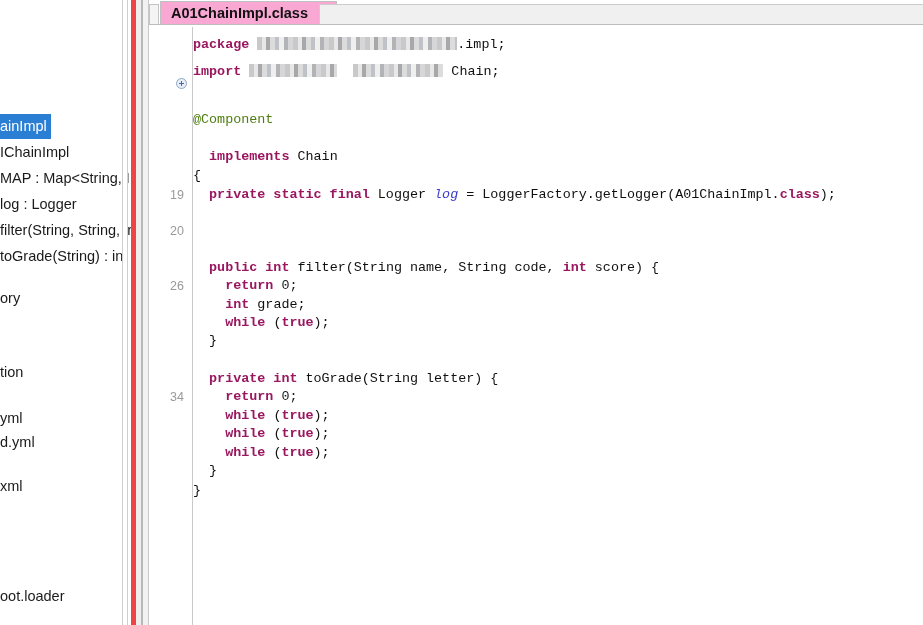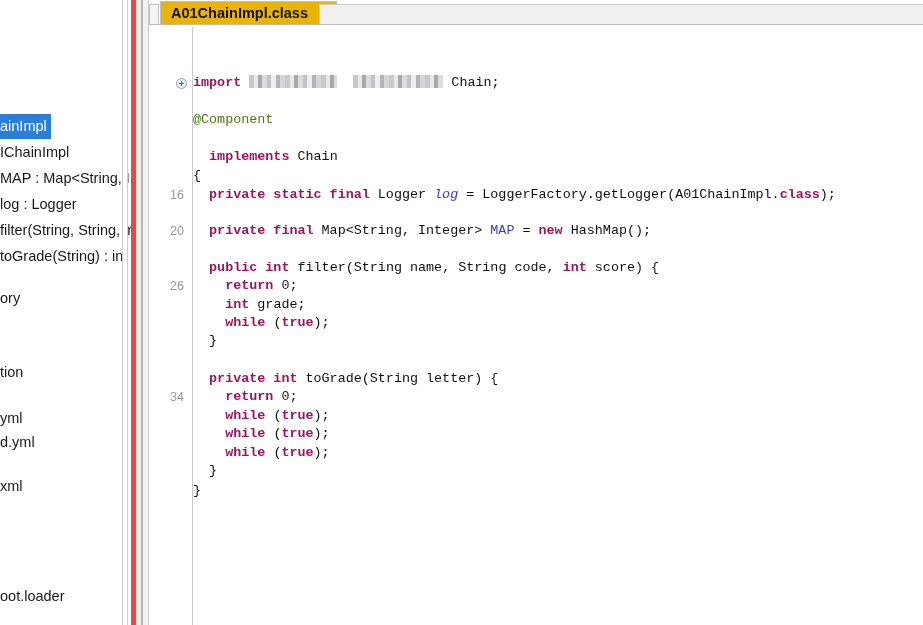--- a/index.html
+++ b/index.html
@@ -96,21 +96,21 @@
     width: 10px; height: 20px;
     background: #f4f4f4;
     border: 1px solid #c4c4c4;
     border-bottom: none;
   }
   .tab-active {
     position: absolute;
     left: 11px; top: 1px;
     height: 24px;
     padding: 0 8px 0 10px;
-    background: #eab308;
+    background: #f9a8d4;
     border: 1px solid #c0c0c0;
     border-bottom: 1px solid #ffffff;
     display: flex;
     align-items: center;
     gap: 12px;
   }
   .tab-label {
     font-size: 14.5px;
     font-weight: bold;
     color: #111111;
@@ -295,34 +295,34 @@
       <div class="tab-active">
         <span class="tab-label">A01ChainImpl.class</span>
         <span class="tab-close">×</span>
       </div>
       <div class="tab-rest"></div>
       <div class="tab-bottom-border"></div>
     </div>
 
     <div class="code-body">
       <div class="gutter" id="gutter">
-          <div class="line-number" style="top: 161px;">16</div>
+          <div class="line-number" style="top: 161px;">19</div>
           <div class="line-number" style="top: 197px;">20</div>
           <div class="line-number" style="top: 252px; margin-left: 7px;">26</div>
           <div class="line-number" style="top: 363px;">34</div>
           <div class="fold-icon" style="top: 51px;"></div>
         </div>
       <div class="gutter-rule"></div>
       <div class="code-lines" id="code-lines">
-          <div class="cline" style="top: 47px;"><span class="kw">import </span><span class="mosaic mosaic-i1"></span><span>  </span><span class="mosaic mosaic-i2"></span><span> Chain;</span></div>
+          <div class="cline" style="top: 9px;"><span class="kw">package </span><span class="mosaic mosaic-pkg"></span><span>.impl;</span></div>
+          <div class="cline" style="top: 36px;"><span class="kw">import </span><span class="mosaic mosaic-i1"></span><span>  </span><span class="mosaic mosaic-i2"></span><span> Chain;</span></div>
           <div class="cline" style="top: 84px;"><span class="ann">@Component</span></div>
           <div class="cline" style="top: 121px;"><span>  </span><span class="kw">implements </span><span>Chain</span></div>
           <div class="cline" style="top: 140px;"><span>{</span></div>
           <div class="cline" style="top: 159px;"><span>  </span><span class="kw">private static final </span><span>Logger </span><span class="ital">log</span><span> = LoggerFactory.</span><span class="itk">getLogger</span><span>(A01ChainImpl.</span><span class="kw">class</span><span>);</span></div>
-          <div class="cline" style="top: 195px;"><span>  </span><span class="kw">private final </span><span>Map&lt;String, Integer&gt; </span><span class="fld">MAP</span><span> = </span><span class="kw">new </span><span>HashMap();</span></div>
           <div class="cline" style="top: 232px;"><span>  </span><span class="kw">public int </span><span>filter(String name, String code, </span><span class="kw">int </span><span>score) {</span></div>
           <div class="cline" style="top: 250px;"><span>    </span><span class="kw">return </span><span class="num">0;</span></div>
           <div class="cline" style="top: 269px;"><span>    </span><span class="kw">int </span><span>grade;</span></div>
           <div class="cline" style="top: 287px;"><span>    </span><span class="kw">while </span><span>(</span><span class="kw">true</span><span>);</span></div>
           <div class="cline" style="top: 305px;"><span>  }</span></div>
           <div class="cline" style="top: 343px;"><span>  </span><span class="kw">private int </span><span>toGrade(String letter) {</span></div>
           <div class="cline" style="top: 361px;"><span>    </span><span class="kw">return </span><span class="num">0;</span></div>
           <div class="cline" style="top: 380px;"><span>    </span><span class="kw">while </span><span>(</span><span class="kw">true</span><span>);</span></div>
           <div class="cline" style="top: 398px;"><span>    </span><span class="kw">while </span><span>(</span><span class="kw">true</span><span>);</span></div>
           <div class="cline" style="top: 417px;"><span>    </span><span class="kw">while </span><span>(</span><span class="kw">true</span><span>);</span></div>

